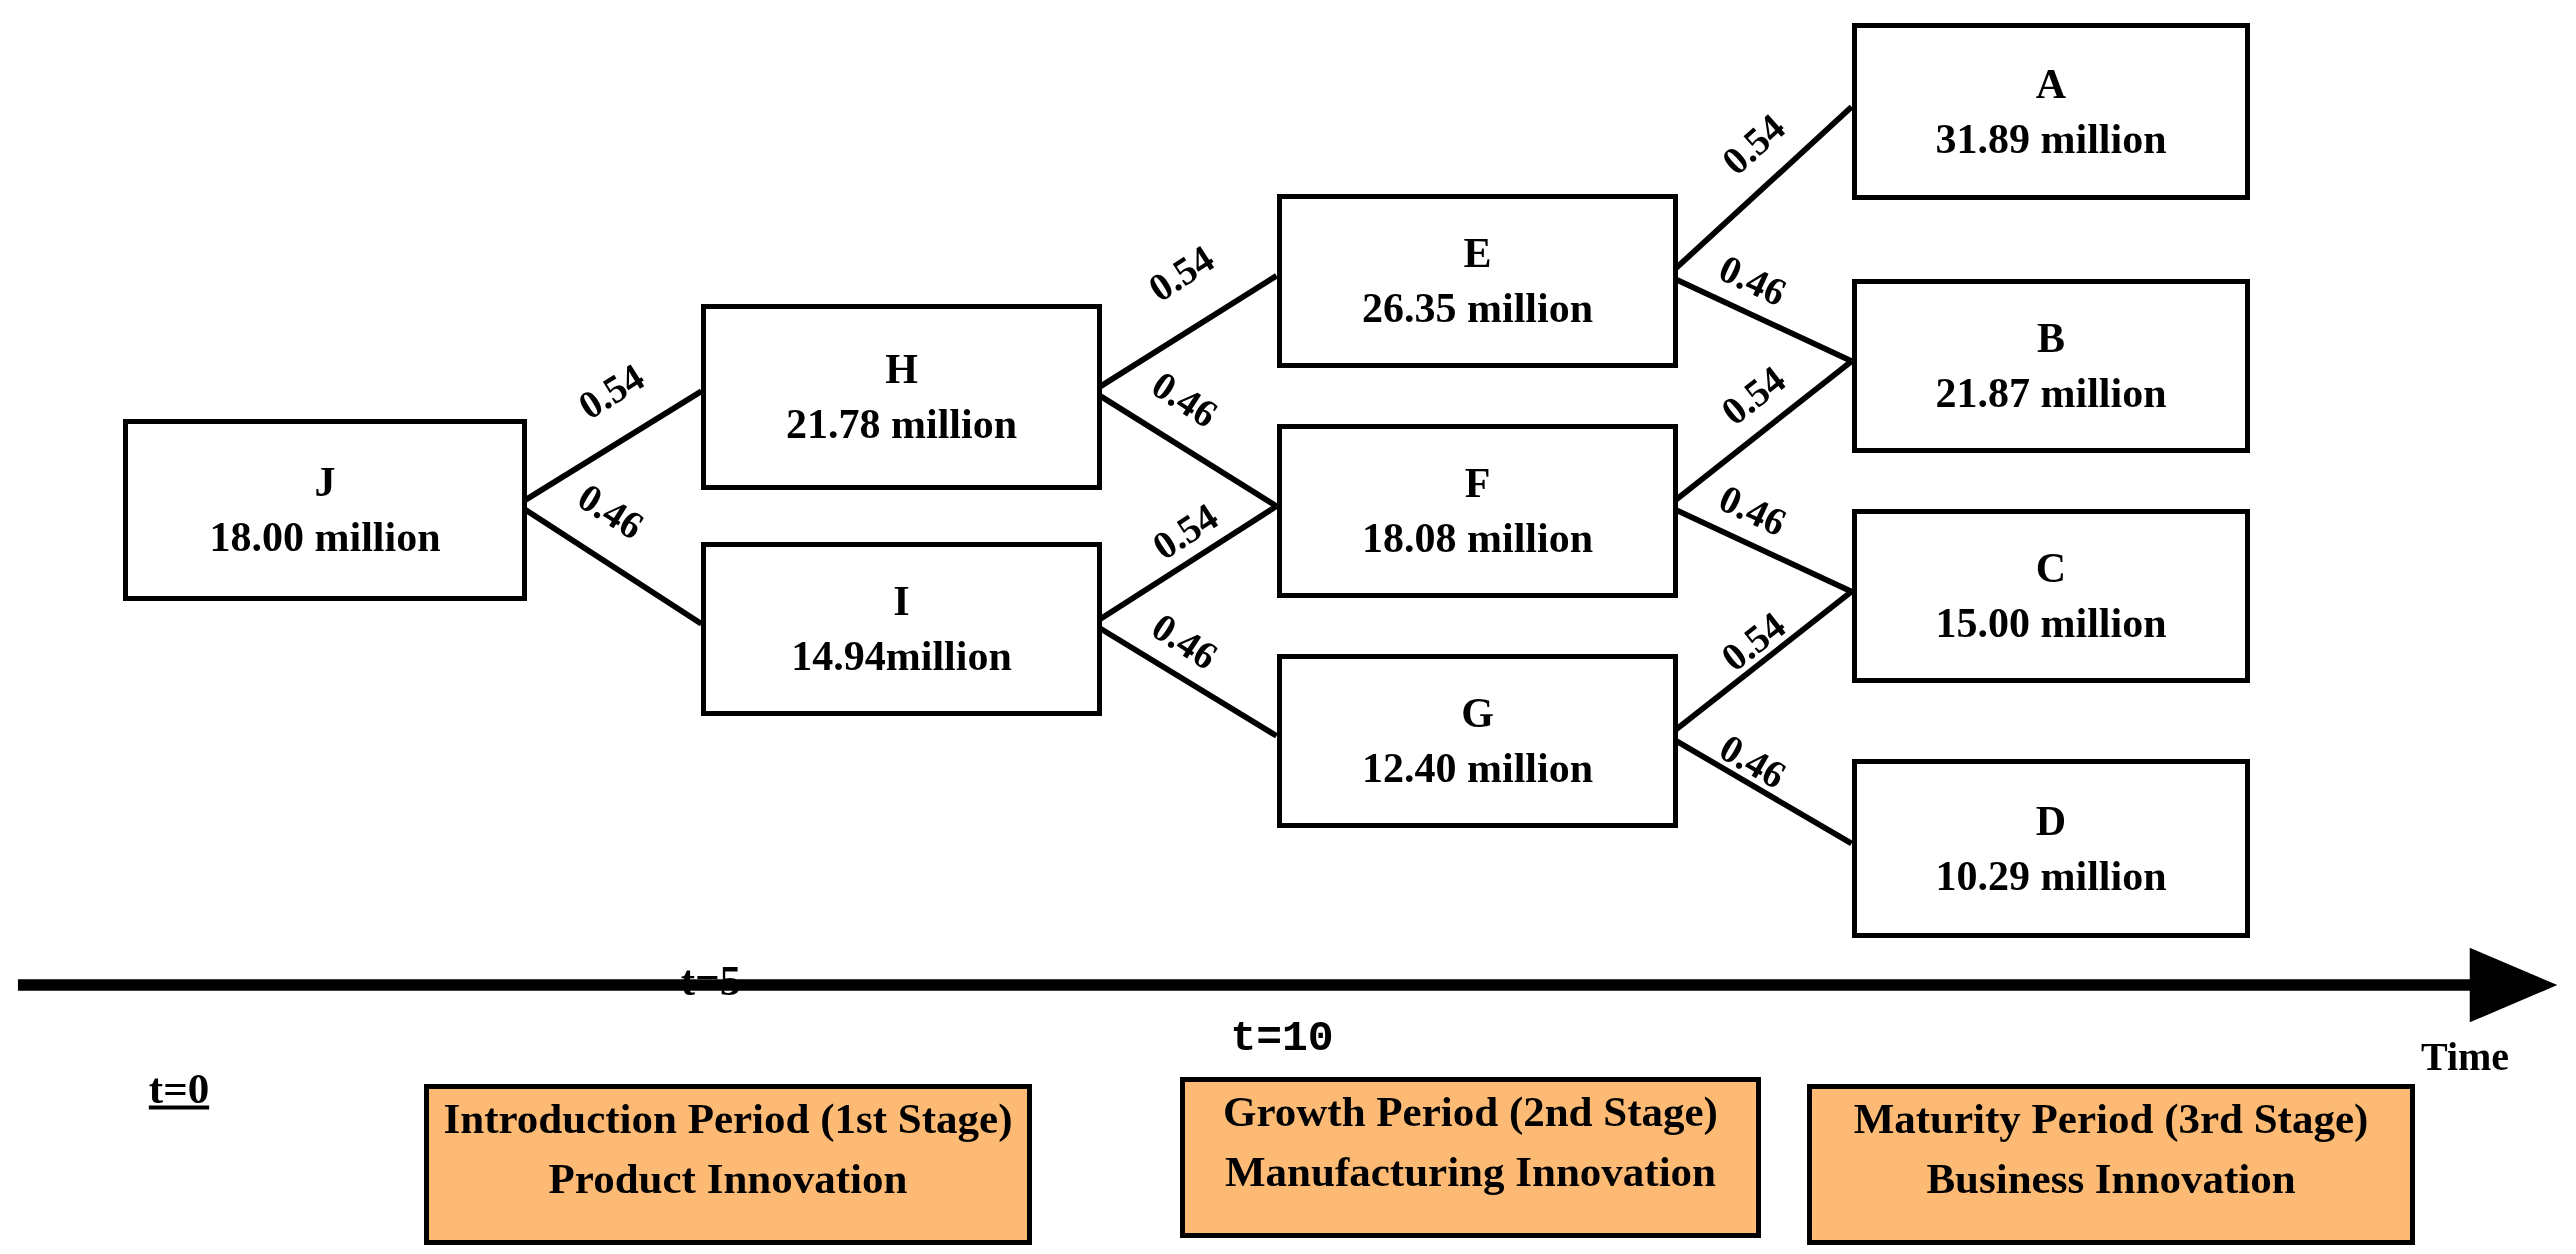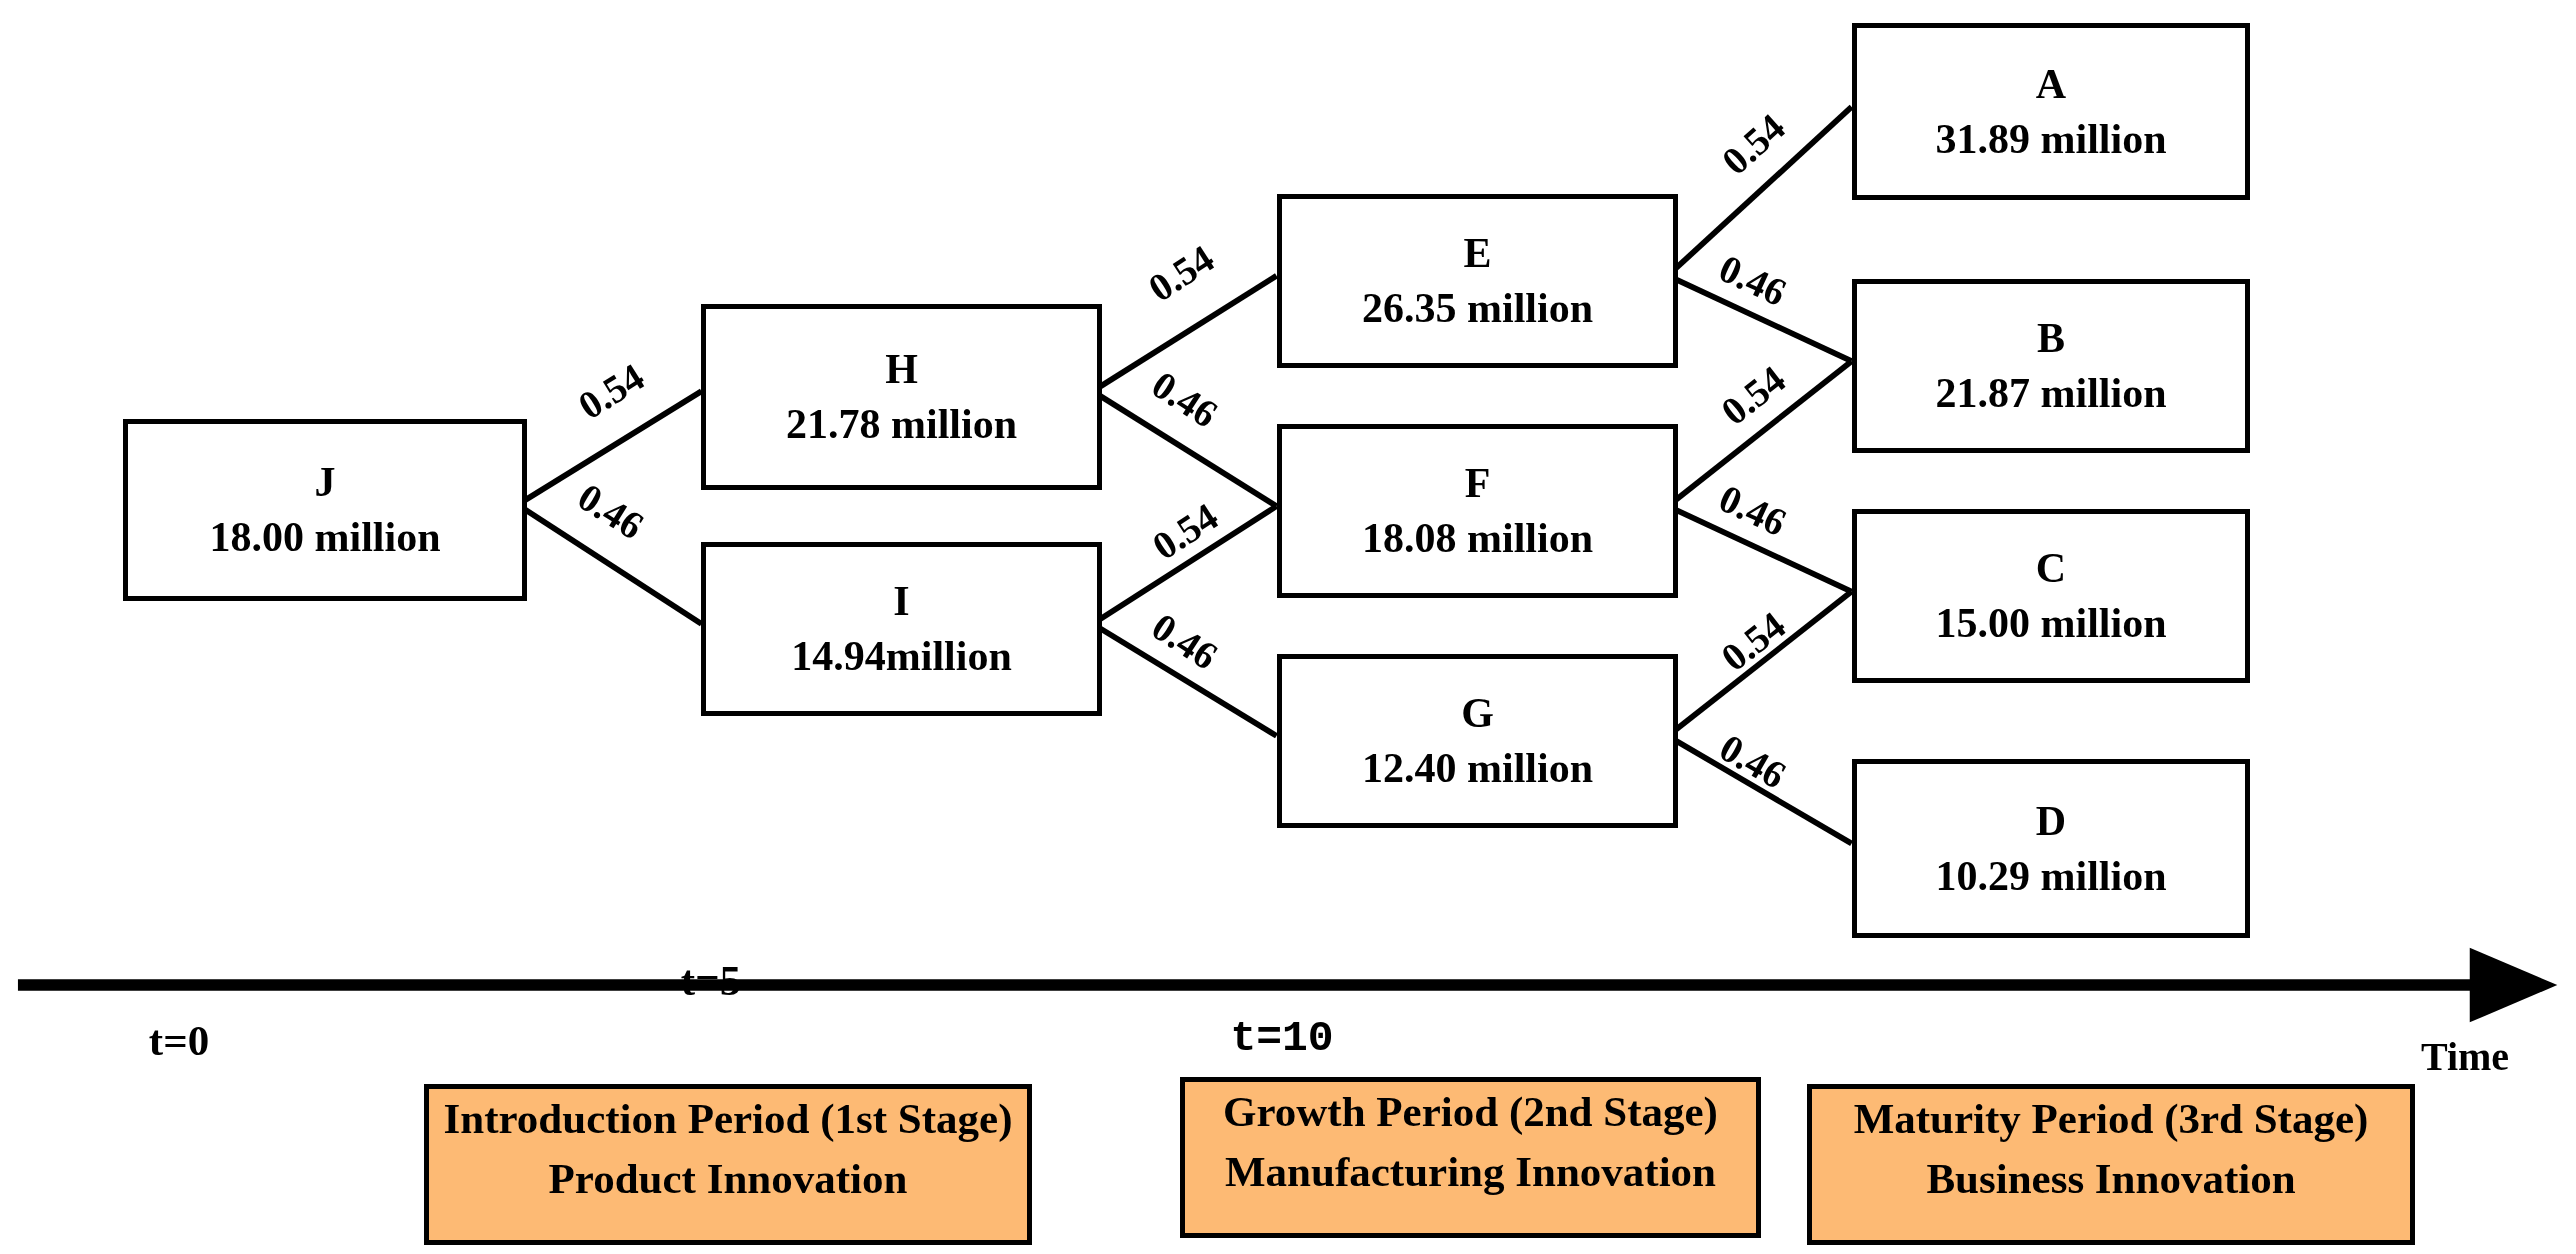--- a/index.html
+++ b/index.html
@@ -135,21 +135,21 @@
   <div class="elabel" style="left:1185px;top:399px;transform:translate(-50%,-50%) rotate(33deg);">0.46</div>
   <div class="elabel" style="left:1185px;top:531px;transform:translate(-50%,-50%) rotate(-33deg);">0.54</div>
   <div class="elabel" style="left:1185px;top:641px;transform:translate(-50%,-50%) rotate(33deg);">0.46</div>
   <div class="elabel" style="left:1753px;top:144px;transform:translate(-50%,-50%) rotate(-42deg);">0.54</div>
   <div class="elabel" style="left:1753px;top:280px;transform:translate(-50%,-50%) rotate(25deg);">0.46</div>
   <div class="elabel" style="left:1753px;top:395px;transform:translate(-50%,-50%) rotate(-38deg);">0.54</div>
   <div class="elabel" style="left:1753px;top:510px;transform:translate(-50%,-50%) rotate(25deg);">0.46</div>
   <div class="elabel" style="left:1753px;top:641px;transform:translate(-50%,-50%) rotate(-38deg);">0.54</div>
   <div class="elabel" style="left:1753px;top:761px;transform:translate(-50%,-50%) rotate(30deg);">0.46</div>
 
-  <div class="tick" style="left:179px;top:1040px;">t=0</div>
+  <div class="tick" style="left:179px;top:1088px;text-decoration:underline;">t=0</div>
   <div class="tick" style="left:711px;top:980px;">t=5</div>
   <div class="tick" style="left:1282px;top:1038px;font-family:Liberation Mono, monospace;">t=10</div>
   <div class="tick" style="left:1863px;top:1099px;">t=15</div>
   <div class="time-label" style="left:2465px;top:1050px;">Time</div>
 
   <div class="period" style="left:424px;top:1084px;width:598px;height:151px;">
     <div>Introduction Period (1st Stage)</div>
     <div>Product Innovation</div>
   </div>
   <div class="period" style="left:1180px;top:1077px;width:571px;height:151px;">

